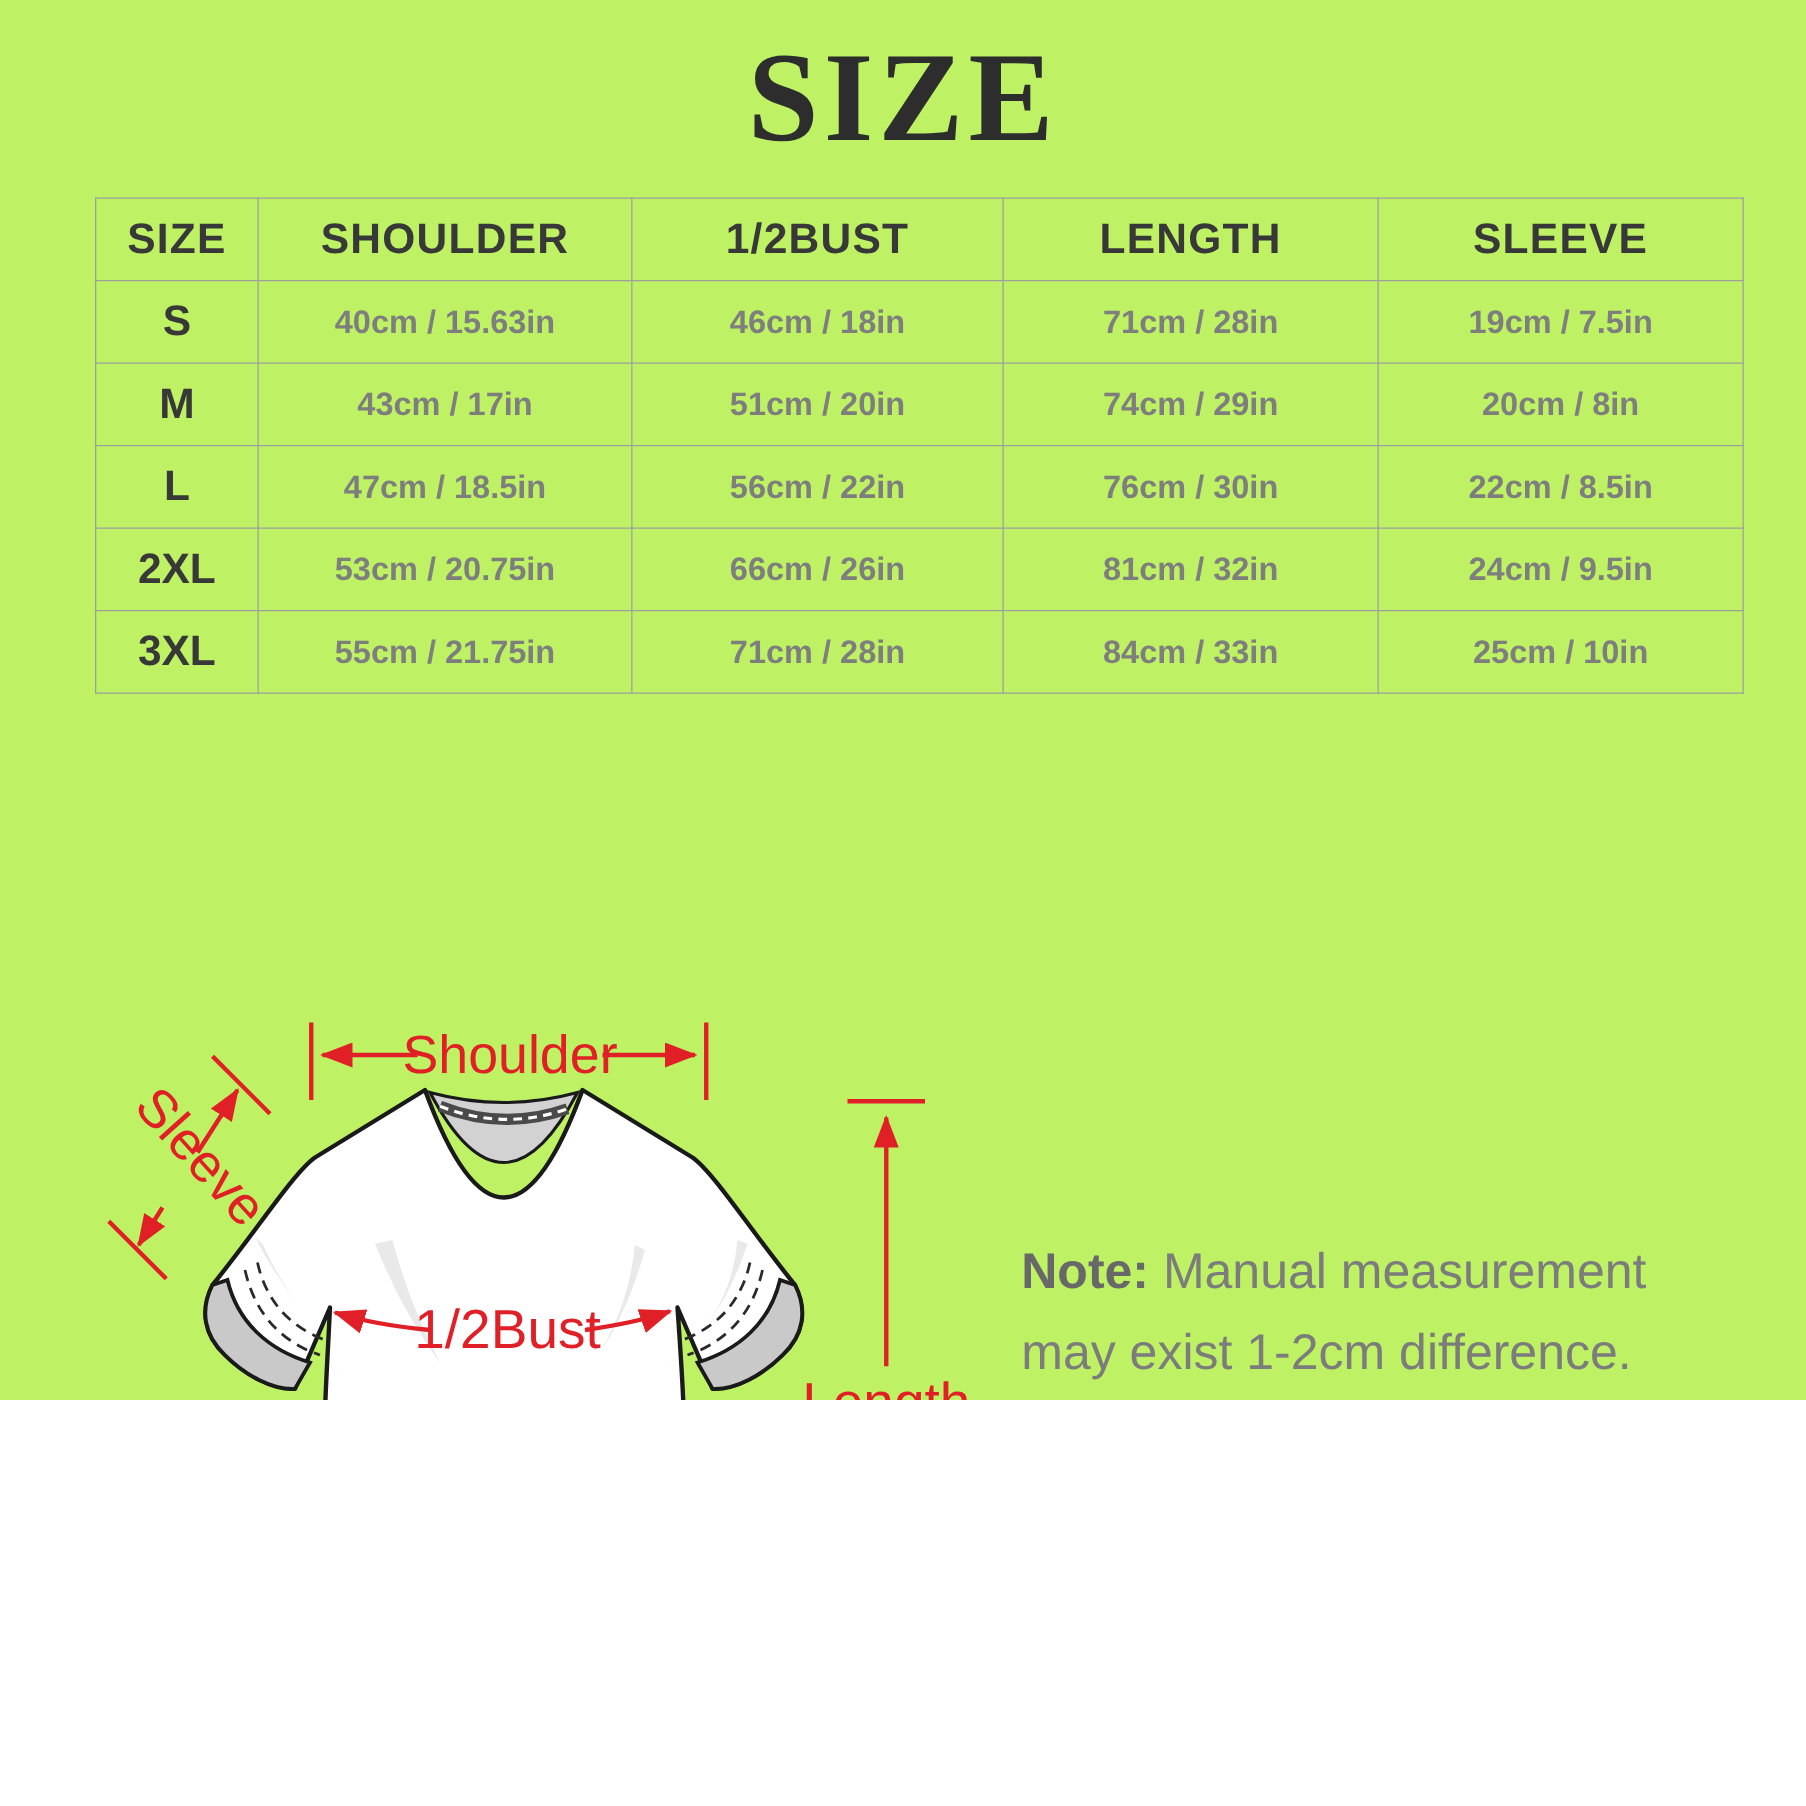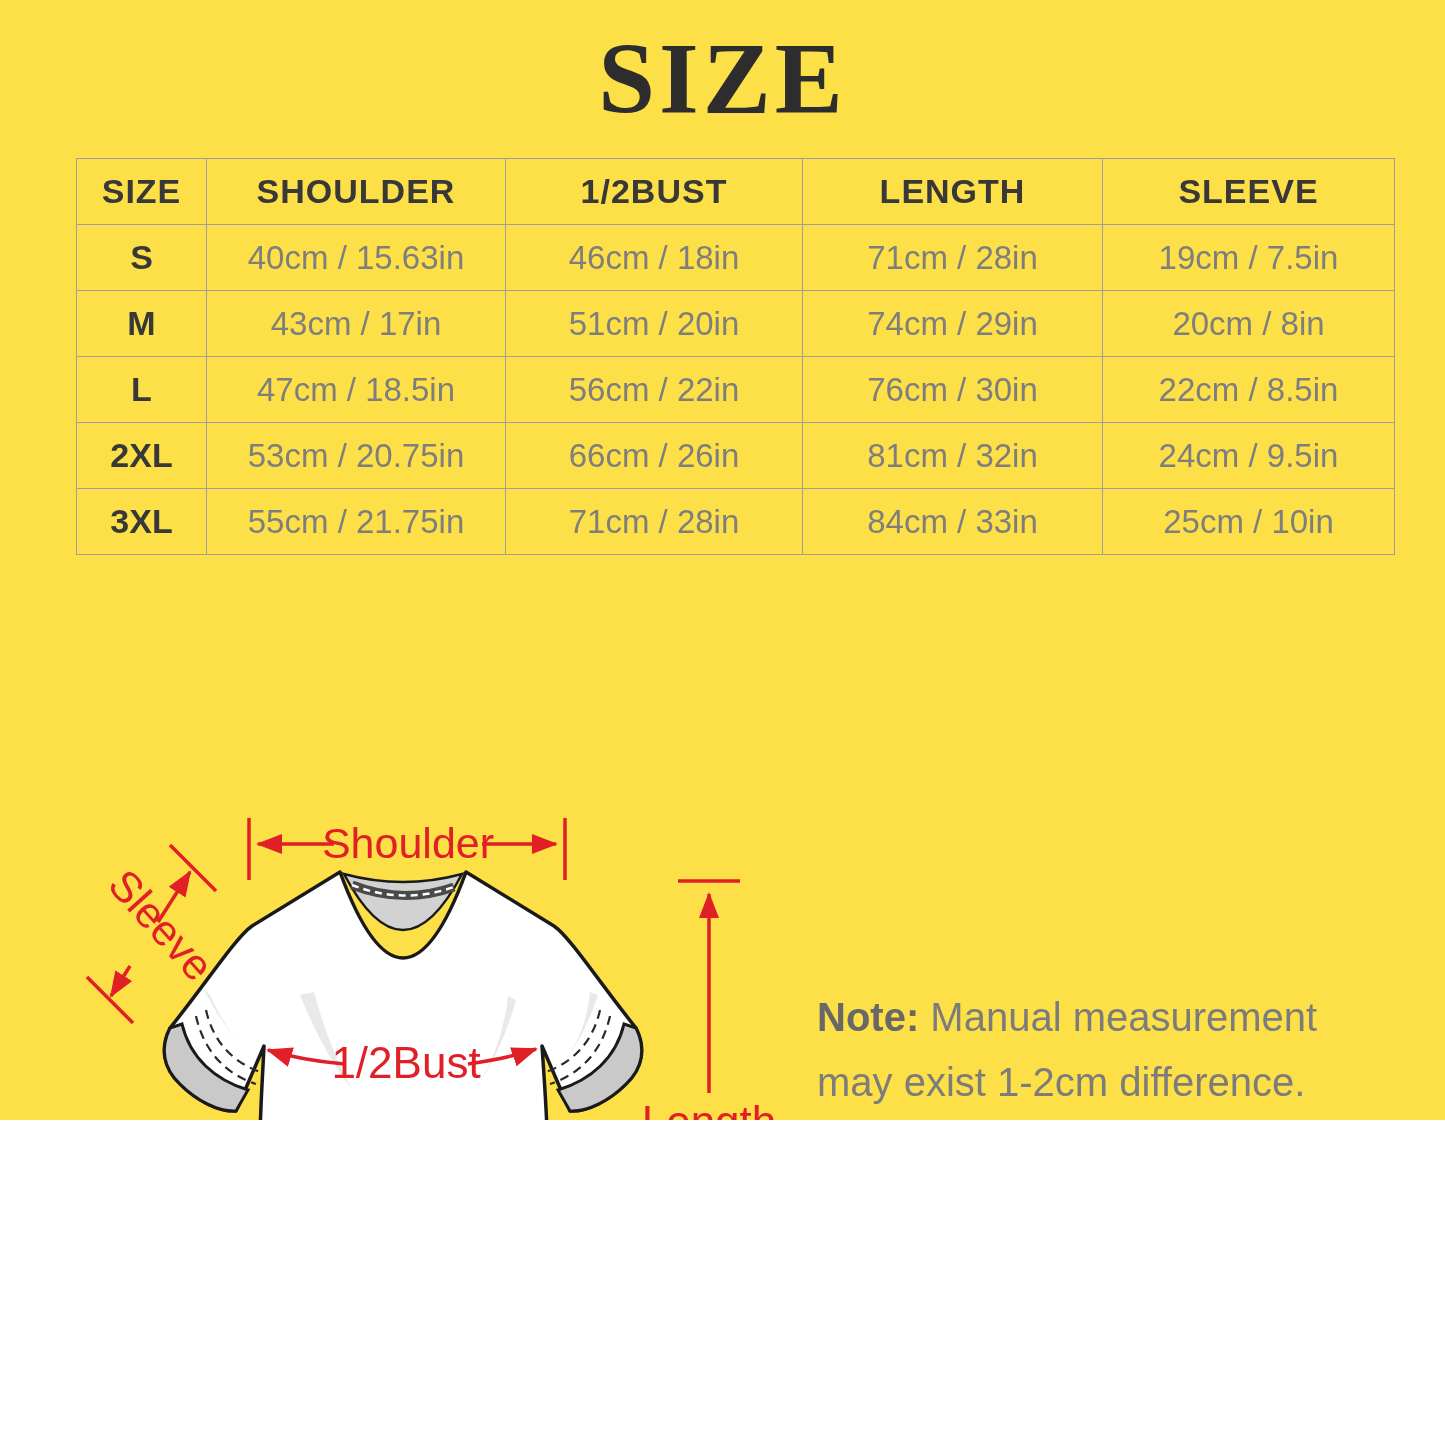--- a/index.html
+++ b/index.html
@@ -1,28 +1,28 @@
 <!DOCTYPE html>
 <html><head>
 <meta charset="utf-8">
 <style>
   html,body{margin:0;padding:0;background:#ffffff;}
-  #stage{position:relative;width:1445px;height:1120px;background:#fde047;overflow:hidden;
+  #stage{position:relative;width:1445px;height:1120px;background:#bef264;overflow:hidden;
          font-family:"Liberation Sans",sans-serif;}
   
   #title{position:absolute;left:0;top:28px;width:1445px;text-align:center;
          font-family:"Liberation Serif",serif;font-weight:bold;font-size:102px;
          letter-spacing:4px;color:#2d2d2d;line-height:1;}
   
   #size-table{position:absolute;left:76px;top:158px;width:1318px;border-collapse:collapse;table-layout:fixed;}
   #size-table th,#size-table td{border:1.5px solid #9e9e9e;text-align:center;vertical-align:middle;
         padding:0;height:65px;overflow:hidden;white-space:nowrap;}
   #size-table th{font-size:34px;font-weight:bold;color:#383838;letter-spacing:1px;}
   #size-table td.size-col{font-size:34px;font-weight:bold;color:#383838;}
-  #size-table td.val{font-size:33px;font-weight:normal;color:#7e7e7e;}
+  #size-table td.val{font-size:26px;font-weight:bold;color:#7e7e7e;}
   
   #diagram{position:absolute;left:0;top:0;width:1445px;height:1445px;}
   .red-label{fill:#e01f26;font-family:"Liberation Sans",sans-serif;}
   
   #note{position:absolute;left:817px;top:985px;width:578px;}
   #note p{margin:0;font-size:40px;line-height:1.62;color:#7c7c7c;}
   #note b{color:#686868;font-weight:bold;}
 </style>
 </head>
 <body>

